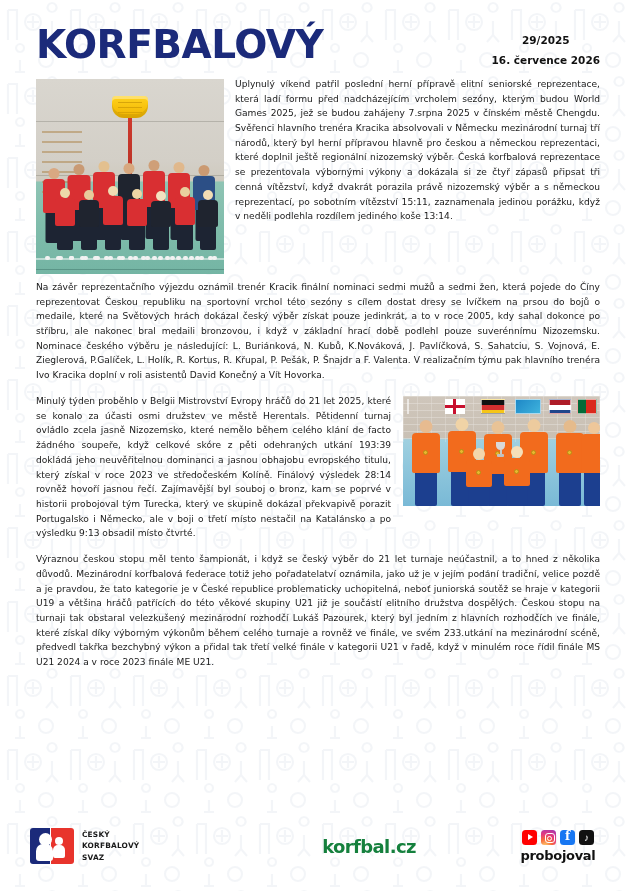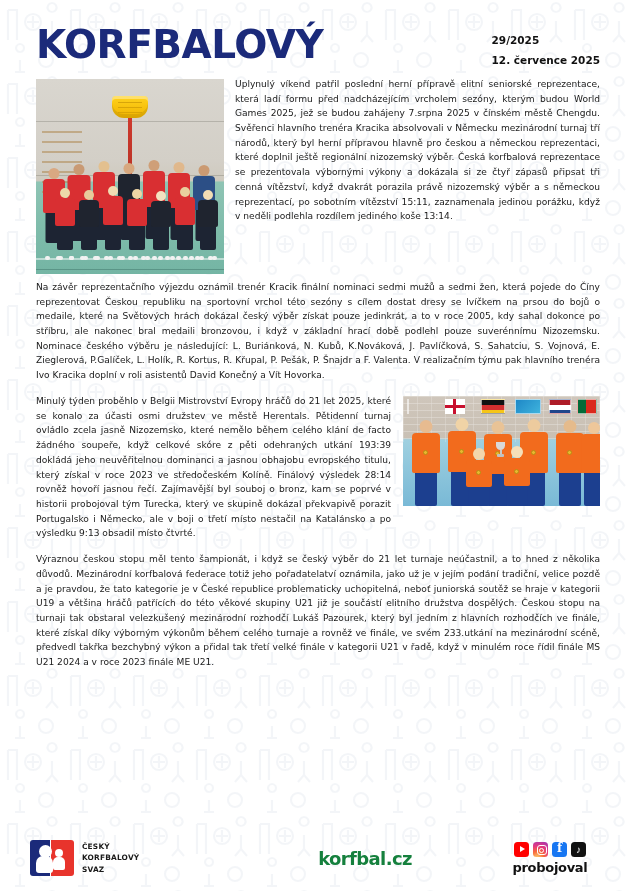--- a/index.html
+++ b/index.html
@@ -41,21 +41,21 @@
   .masthead {
     font-weight: bold;
     color: #1b2a7a;
     font-size: 39px;
     line-height: 0.97;
     letter-spacing: -0.5px;
     font-family: "DejaVu Sans", sans-serif;
   }
   .masthead .l2 { display:block; }
   .issue-block {
-    text-align: left;
+    text-align: center;
     font-size: 10.5px;
     color: #111;
     font-weight: bold;
     padding-top: 5px;
     line-height: 1.9;
     font-family: "DejaVu Sans", sans-serif;
     margin-left: 44px;
   }
 
   
@@ -136,25 +136,25 @@
   .p2 .pl .legs  { background:#1c3f8f; }
   .medal { position:absolute; width:5px; height:5px; border-radius:50%; background:#e8b830; border:1px solid #b98d12; }
   .trophy { position:absolute; width:11px; height:15px; }
   .trophy .cup { position:absolute; left:1px; top:0; width:9px; height:8px; background:#d8d8d8; border-radius:0 0 6px 6px; }
   .trophy .stem{ position:absolute; left:4.5px; top:8px; width:2px; height:4px; background:#c9c9c9; }
   .trophy .base{ position:absolute; left:2px; top:12px; width:7px; height:3px; background:#c2c2c2; border-radius:1px; }
 
   
   .footer {
     position:absolute;
-    left:0; right:0; bottom:0;
+    left:0; right:0; bottom:12px;
     height:66px;
     display:flex;
     align-items:center;
-    padding:0 20px 0 30px;
+    padding:0 12px 0 30px;
     z-index:3;
   }
   .brand { display:flex; align-items:center; gap:8px; width:210px; }
   .brand-mark { position:relative; width:44px; height:36px; flex:none; }
   .bm-blue {
     position:absolute; left:0; top:0; width:20px; height:36px;
     background:#1b2a7a; border-radius:3px 0 0 3px;
   }
   .bm-red {
     position:absolute; left:21px; top:0; width:23px; height:36px;
@@ -229,21 +229,21 @@
 </svg>
 
 <div class="page">
 
   <div class="header">
     <div class="masthead">
       <span>KORFBALOVÝ</span>
     </div>
     <div class="issue-block">
       <div>29/2025</div>
-      <div>12. července 2025</div>
+      <div>16. července 2026</div>
     </div>
   </div>
 
   <div class="content">
 
     <div class="photo photo-1">
       <div class="gym-bg"></div>
       <div class="gym-wall-line" style="top:42px;"></div>
       <div class="gym-wall-line" style="top:96px;"></div>
       <div class="bars">

